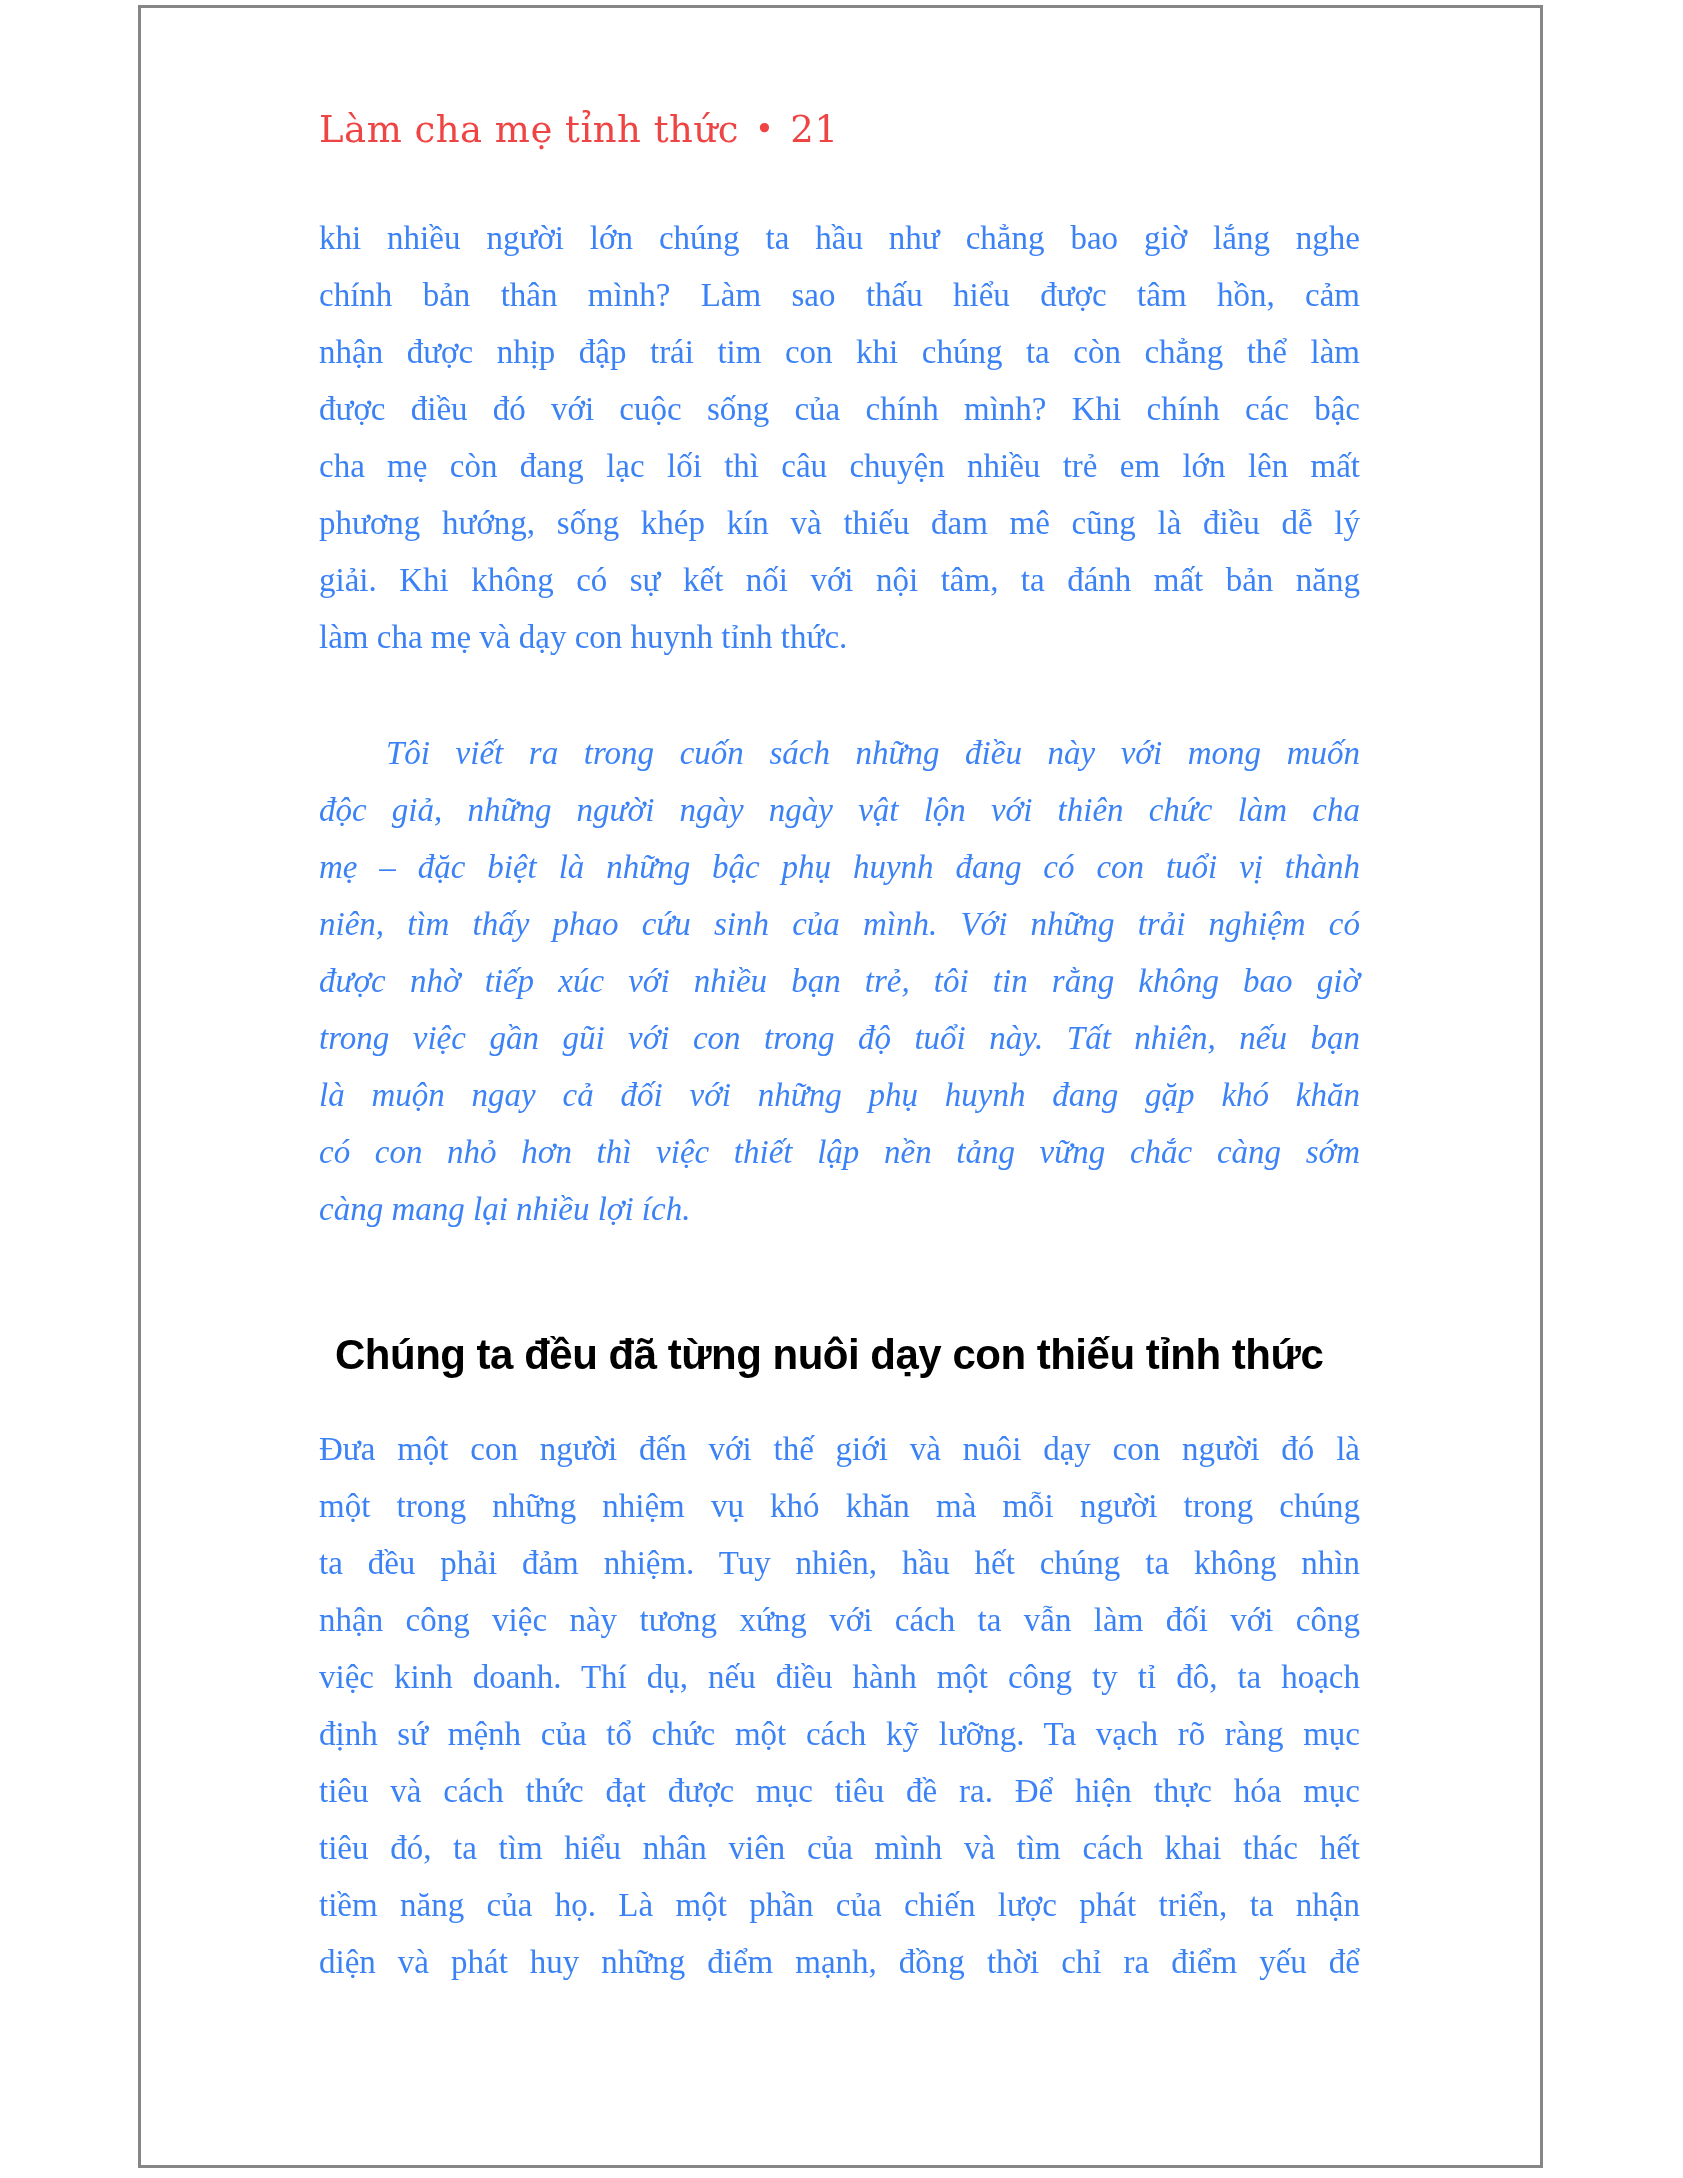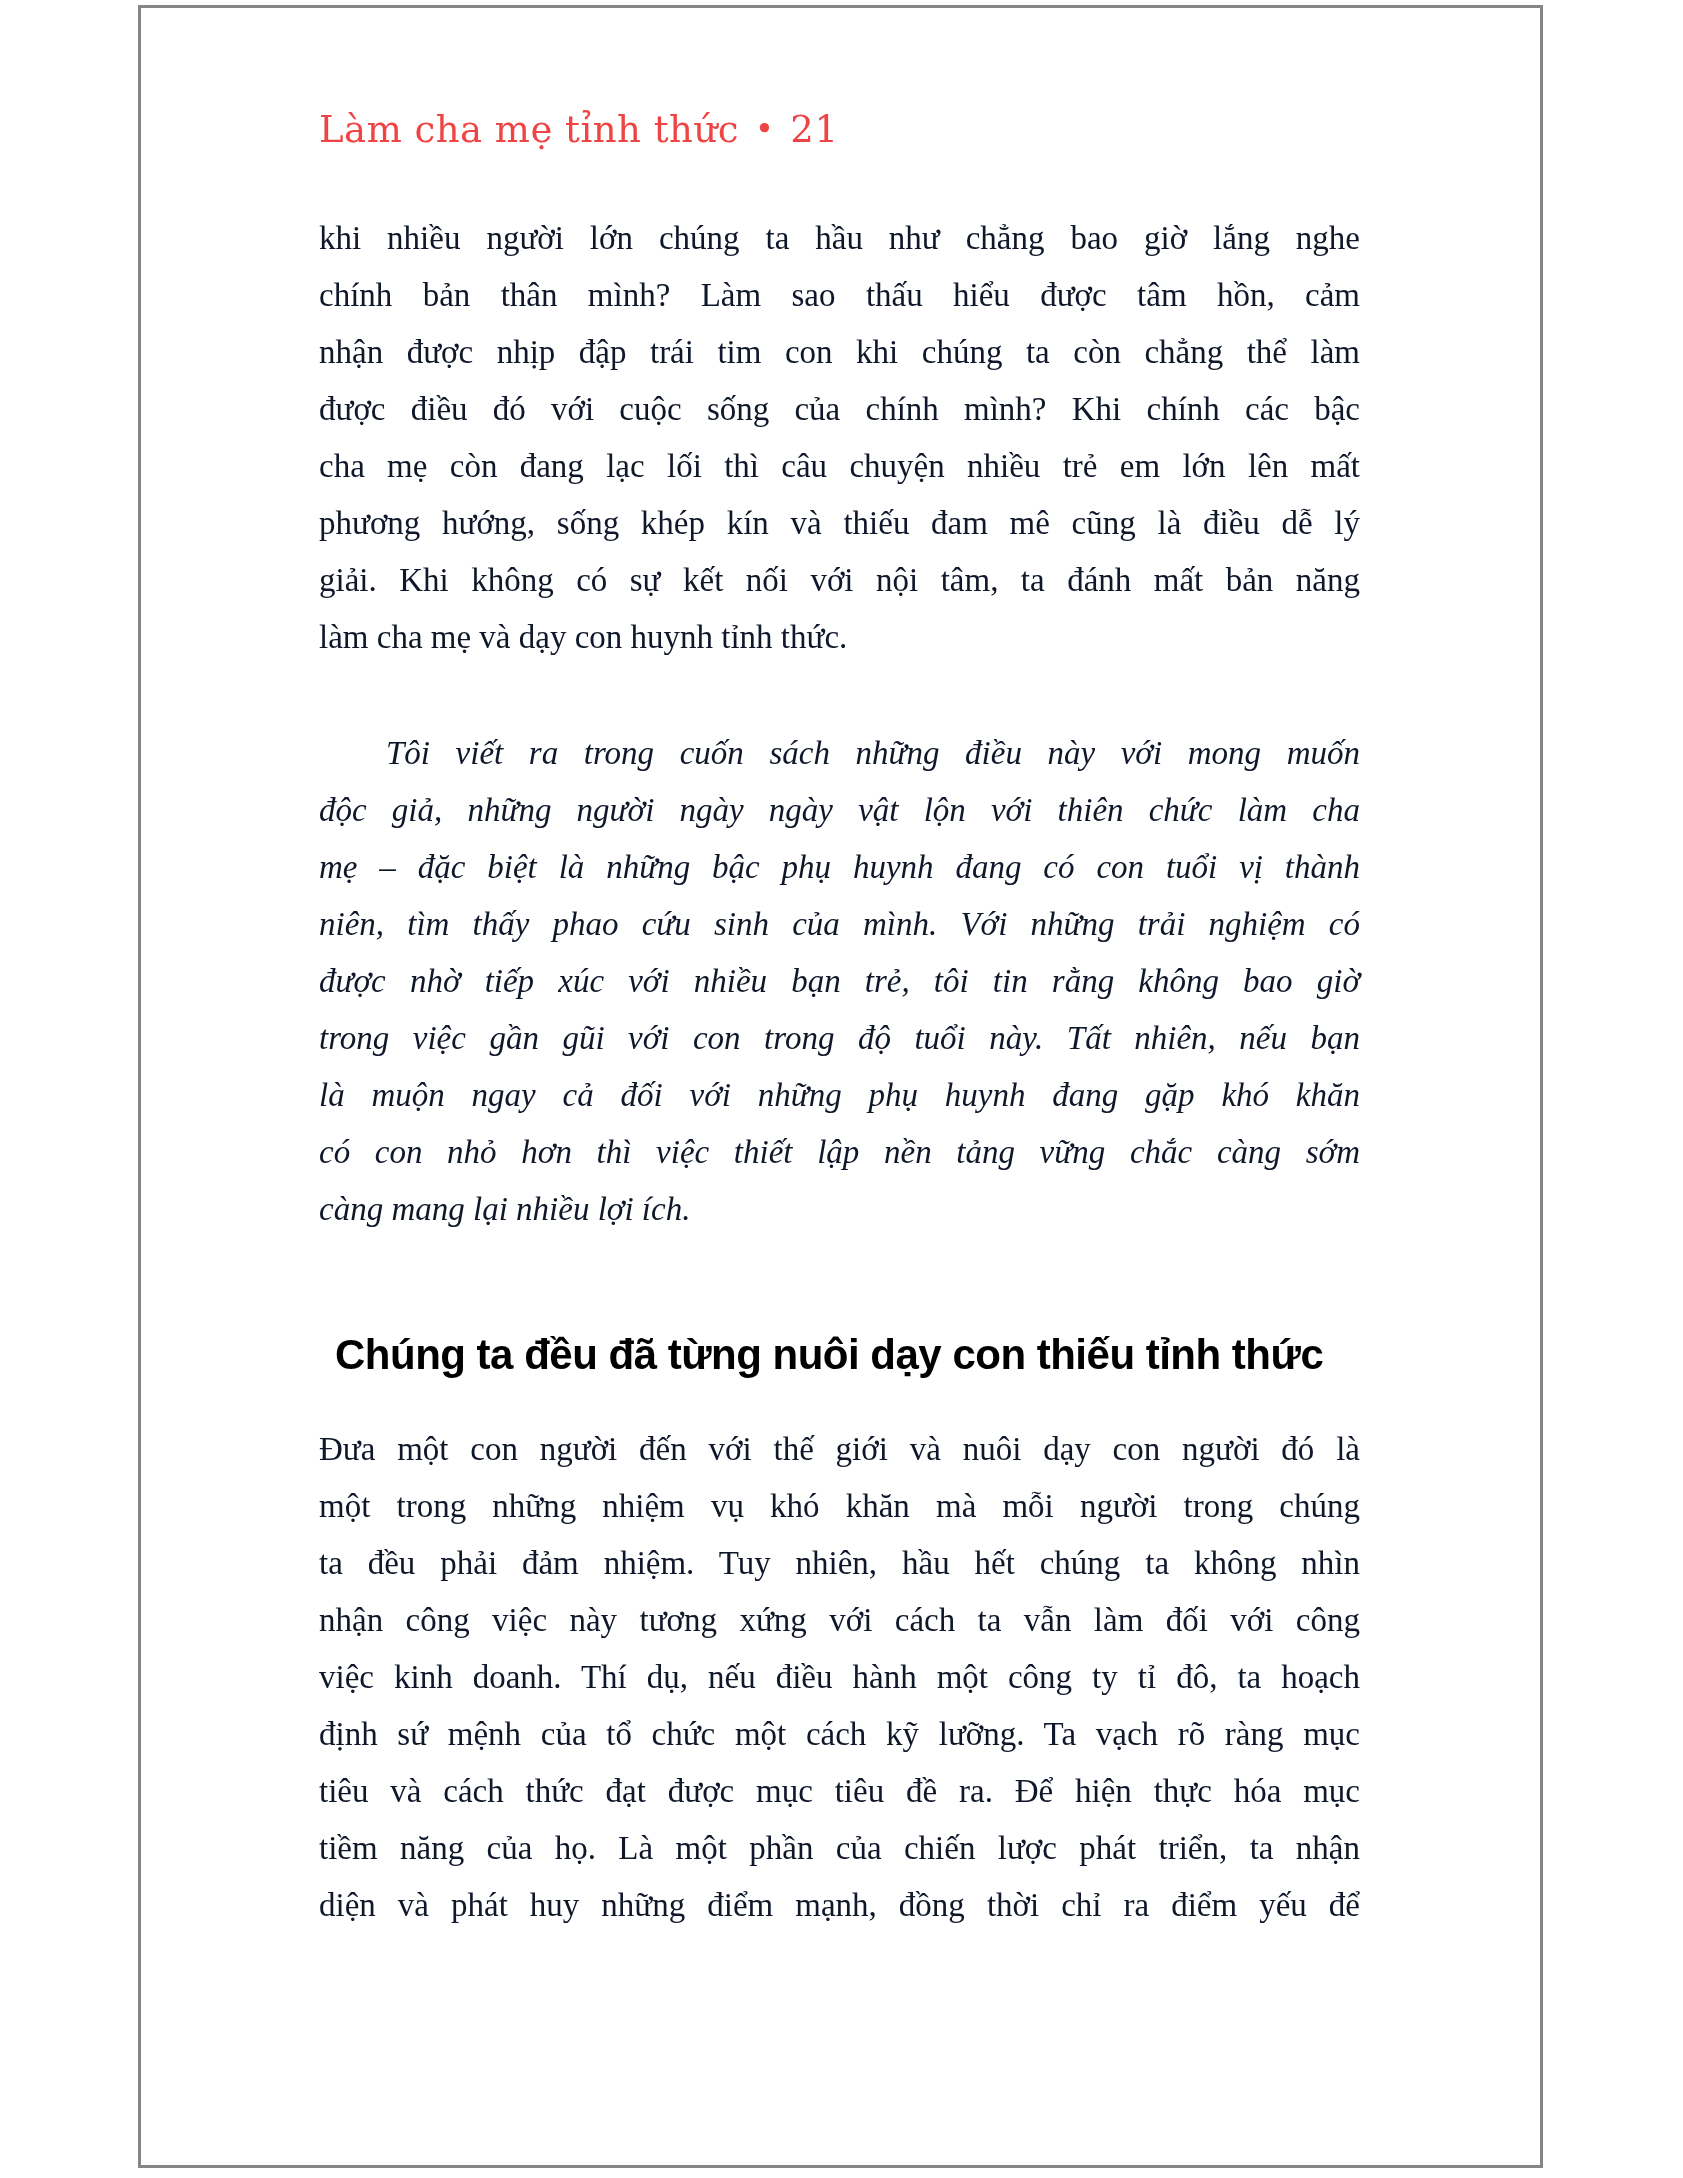--- a/index.html
+++ b/index.html
@@ -37,21 +37,21 @@
   .running-header .sep {
     display: inline-block;
     margin: 0 16px;
     font-size: 32px;
     vertical-align: 2px;
   }
   .body-col {
     position: absolute;
     left: 319px;
     width: 1041px;
-    color: #0f172a;
+    color: #3b82f6;
     font-size: 33px;
     line-height: 57px;
   }
   .para .line {
     text-align: justify;
     text-align-last: justify;
     white-space: normal;
     overflow: visible;
   }
   .para .line.last {
@@ -113,16 +113,17 @@
 <div class="section-heading">Chúng ta đều đã từng nuôi dạy con thiếu tỉnh thức</div>
 
 <div id="p3" class="body-col para">
   <div class="line">Đưa một con người đến với thế giới và nuôi dạy con người đó là</div>
   <div class="line">một trong những nhiệm vụ khó khăn mà mỗi người trong chúng</div>
   <div class="line">ta đều phải đảm nhiệm. Tuy nhiên, hầu hết chúng ta không nhìn</div>
   <div class="line">nhận công việc này tương xứng với cách ta vẫn làm đối với công</div>
   <div class="line">việc kinh doanh. Thí dụ, nếu điều hành một công ty tỉ đô, ta hoạch</div>
   <div class="line">định sứ mệnh của tổ chức một cách kỹ lưỡng. Ta vạch rõ ràng mục</div>
   <div class="line">tiêu và cách thức đạt được mục tiêu đề ra. Để hiện thực hóa mục</div>
+  <div class="line">tiêu đó, ta tìm hiểu nhân viên của mình và tìm cách khai thác hết</div>
   <div class="line">tiềm năng của họ. Là một phần của chiến lược phát triển, ta nhận</div>
   <div class="line">diện và phát huy những điểm mạnh, đồng thời chỉ ra điểm yếu để</div>
 </div>
 
 
 </body></html>

